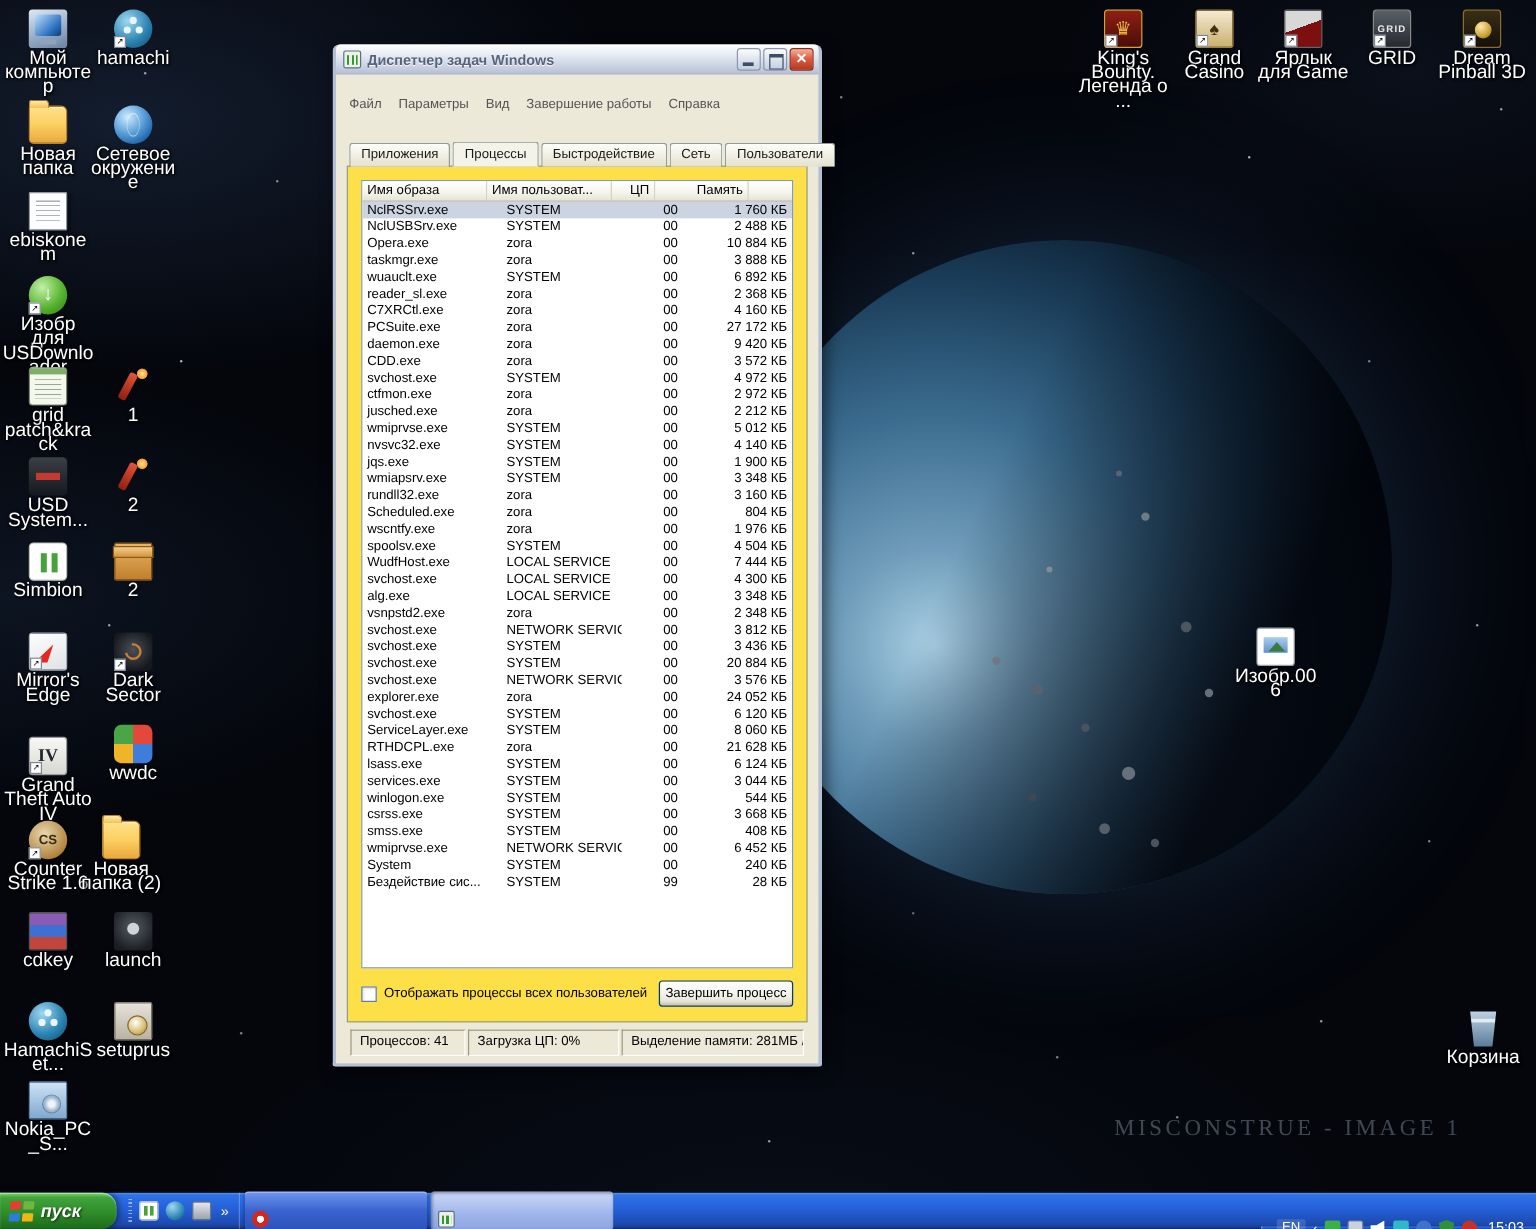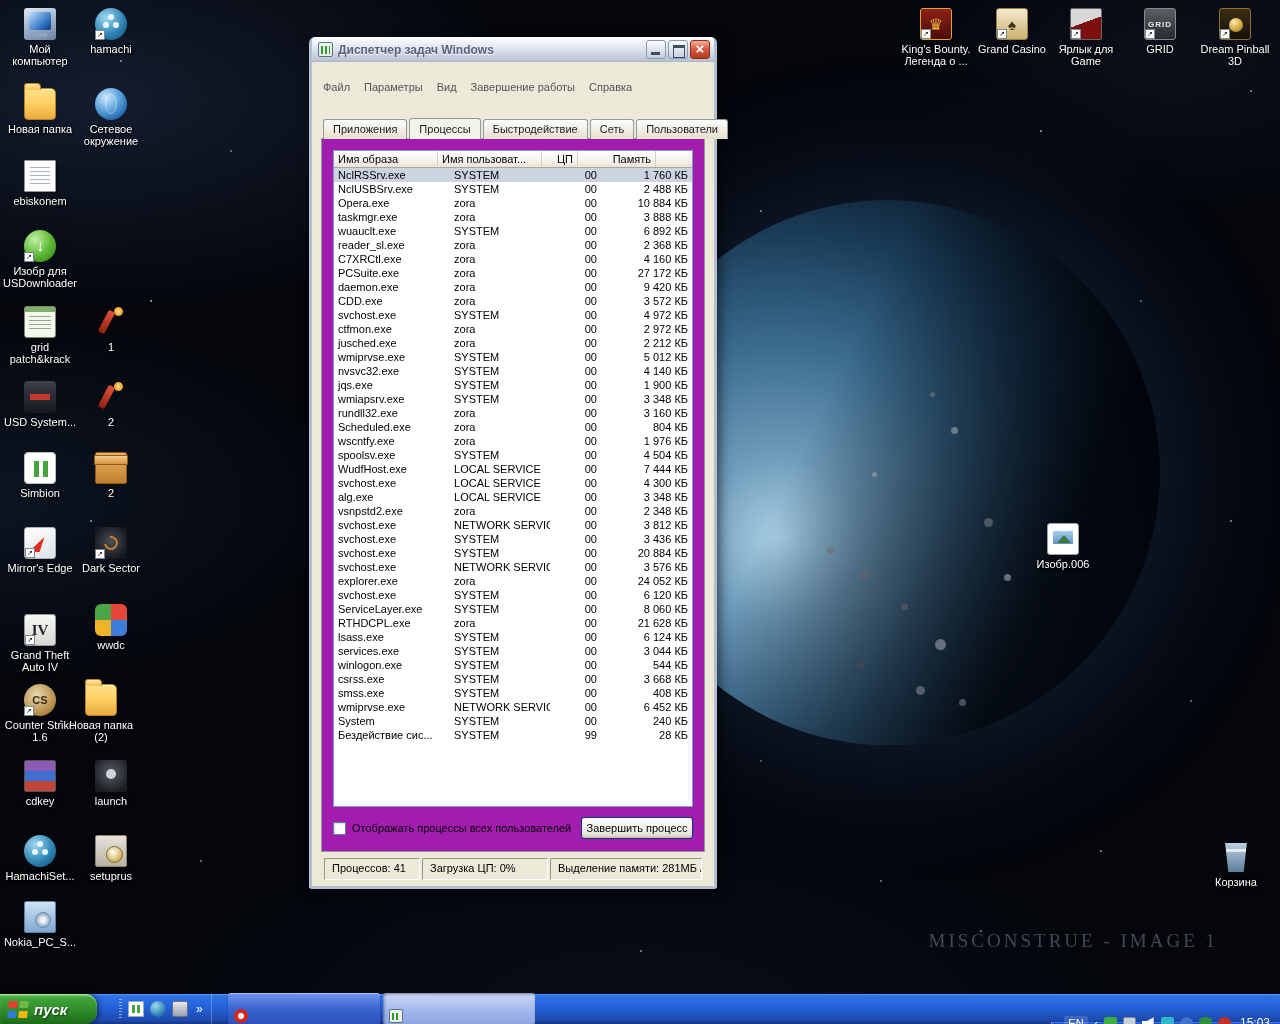--- a/index.html
+++ b/index.html
@@ -35,21 +35,21 @@
     background:linear-gradient(115deg, transparent 38%, rgba(0,0,5,.85) 76%);}
   .asteroids{position:absolute;left:0;top:0;width:5px;height:5px;border-radius:50%;
     box-shadow:828px 548px 0 1px #6f7884,862px 572px 0 2px #596270,902px 604px 0 1px #49525e,
     938px 642px 0 3px #666f7b,858px 662px 0 1px #3f4752,918px 688px 0 2px #565f6b,
     952px 428px 0 1px #707986,930px 392px 0 0 #5a6370,986px 520px 0 2px #4c5560,
     1005px 575px 0 1px #656e7a,872px 472px 0 0 #828b97,960px 700px 0 1px #4a525d;}
   #wallpaper-caption{position:absolute;right:62px;bottom:42px;color:rgba(150,162,178,.42);
     font-family:"Liberation Serif",serif;font-size:19px;letter-spacing:3px;}
   
   .dicon{position:absolute;width:76px;text-align:center;color:#fff;cursor:default;}
-  .dicon .lbl{font-size:11px;line-height:12px;text-shadow:1px 1px 2px #000,0 0 3px #000;word-wrap:break-word;}
+  .dicon .lbl{font-size:16px;line-height:12px;text-shadow:1px 1px 2px #000,0 0 3px #000;word-wrap:break-word;}
   .img{position:relative;width:32px;height:32px;margin:0 auto 3px;border-radius:3px;}
   .sc{position:absolute;left:0;bottom:0;width:10px;height:10px;background:#fff;border:1px solid #7d8693;
     display:flex;align-items:center;justify-content:center;font-size:7px;color:#000;z-index:3;}
   .computer-icon{background:linear-gradient(160deg,#dfe8f2,#93a9c4 60%,#6c82a0);}
   .computer-icon::after{content:"";position:absolute;inset:4px 5px 10px 5px;border-radius:2px;
     background:linear-gradient(135deg,#bfe1ff,#2a6ebc 70%,#123c74);}
   .computer-icon::before{content:"";position:absolute;left:9px;right:9px;bottom:3px;height:4px;background:#8fa3bd;}
   .folder-icon{background:linear-gradient(#ffe08a 0%,#fdd264 45%,#e9a93d);border:1px solid #b9822a;
     border-radius:2px 5px 4px 4px;box-shadow:inset 0 1px 0 #fff3c4;}
   .folder-icon::before{content:"";position:absolute;top:-6px;left:-1px;width:15px;height:6px;
@@ -118,21 +118,21 @@
   .image-icon{background:#fff;border:1px solid #9aa2ad;box-shadow:2px 2px 3px rgba(0,0,0,.4);}
   .image-icon::after{content:"";position:absolute;left:5px;right:5px;top:7px;height:13px;background:linear-gradient(#aacdf0,#5e93c9);}
   .image-icon::before{content:"";position:absolute;left:9px;top:11px;width:0;height:0;z-index:1;
     border-left:7px solid transparent;border-right:7px solid transparent;border-bottom:8px solid #3c7a3c;}
   .recycle-icon{background:linear-gradient(rgba(205,227,244,.95),rgba(110,150,185,.8));
     clip-path:polygon(16% 6%,84% 6%,74% 97%,26% 97%);border-radius:0;}
   .recycle-icon::after{content:"";position:absolute;left:6px;right:6px;top:8px;height:3px;background:rgba(255,255,255,.7);}
   
   #tm-window{position:absolute;left:277px;top:37px;width:408px;height:852px;display:flex;flex-direction:column;
     background:#ece9d8;border:3px solid #b4bfd3;border-top:none;border-radius:6px 6px 3px 3px;
-    box-shadow:3px 4px 12px rgba(0,0,0,.55);margin-left:32px;}
+    box-shadow:3px 4px 12px rgba(0,0,0,.55);}
   .titlebar{height:25px;flex:0 0 25px;display:flex;align-items:center;gap:5px;padding:0 4px 0 6px;
     background:linear-gradient(#ffffff,#e3e8f2 40%,#bcc5d8 92%,#aab4ca);border-radius:4px 4px 0 0;}
   .title-text{flex:1;color:#57637a;font-weight:bold;font-size:12px;text-shadow:0 1px 0 #fff;
     white-space:nowrap;overflow:hidden;}
   .taskmgr-icon{position:relative;width:15px;height:15px;background:#eef0e8;border:1px solid #5a7186;border-radius:2px;}
   .taskmgr-icon::after{content:"";position:absolute;inset:3px 2px 2px 2px;
     background:repeating-linear-gradient(90deg,#2f9a2f 0 2px,transparent 2px 4px);}
   .tb-btn{width:20px;height:19px;margin-left:2px;border-radius:3px;position:relative;
     border:1px solid #8b97ad;background:linear-gradient(#fafcfe,#c3cede);}
   .tb-min::after{content:"";position:absolute;left:4px;bottom:3px;width:9px;height:3px;background:#3e4c66;}
@@ -141,21 +141,21 @@
   .tb-close{border:1px solid #8f2b17;background:linear-gradient(#f6b09a,#dd5e42 45%,#b23a22);}
   .tb-close::after{content:"×";position:absolute;inset:-2px 0 0 0;display:flex;align-items:center;justify-content:center;
     color:#fff;font-weight:bold;font-size:15px;}
   .menubar{flex:0 0 20px;display:flex;align-items:flex-end;padding:17px 4px;color:#555;}
   .menu-item{padding:2px 7px;}
   .tm-body{flex:1;display:flex;flex-direction:column;padding:6px 9px 3px;min-height:0;}
   .tabs{display:flex;padding-left:2px;position:relative;z-index:2;}
   .tab{border:1px solid #919b9c;border-bottom:none;border-radius:3px 3px 0 0;padding:3px 9px 3px;
     background:linear-gradient(#fdfdfa,#e5e1cf);margin-right:2px;color:#1a1a1a;position:relative;top:1px;}
   .tab.active{background:#f4f3ea;padding-top:4px;top:0;font-weight:normal;border-bottom:1px solid #f4f3ea;margin-bottom:-1px;}
-  .tab-page{flex:1;display:flex;flex-direction:column;border:1px solid #919b9c;background:#a21caf;
+  .tab-page{flex:1;display:flex;flex-direction:column;border:1px solid #919b9c;background:#fde047;
     padding:11px;min-height:0;}
   .plist{flex:1;display:flex;flex-direction:column;background:#fff;border:1px solid #7f9db9;overflow:hidden;min-height:0;}
   .phead{display:flex;flex:0 0 17px;border-bottom:1px solid #aca899;background:#ebeadb;}
   .hc{padding:2px 4px;border-right:1px solid #d5d2bf;background:linear-gradient(#ffffff,#f5f4ec 60%,#e6e4d4);
     color:#000;overflow:hidden;white-space:nowrap;}
   .hc0{width:104px;} .hc1{width:104px;} .hc2{width:36px;text-align:right;} .hc3{width:78px;text-align:right;}
   .hc.fill{flex:1;border-right:none;}
   .pbody{flex:1;overflow:hidden;}
   .pr{display:flex;height:14px;align-items:center;gap:16px;}
   .pr.sel{background:#ccd4e2;}
@@ -166,21 +166,21 @@
   .cb-label{margin-left:6px;flex:1;color:#000;}
   .xp-button{width:112px;height:22px;border:1px solid #003c74;border-radius:3px;color:#000;
     background:linear-gradient(#fefefe,#f2f1e8 60%,#dcdacb);box-shadow:inset 0 -2px 2px rgba(160,150,120,.3);
     display:flex;align-items:center;justify-content:center;}
   .statusbar{flex:0 0 22px;display:flex;gap:2px;margin:6px 3px 3px;}
   .sb-panel{border:1px solid;border-color:#9d9883 #fff #fff #9d9883;padding:3px 7px;color:#000;
     white-space:nowrap;overflow:hidden;}
   .sp0{width:96px;} .sp1{width:126px;} .sp2{flex:1;}
   
   #taskbar{position:absolute;left:0;bottom:0;width:1280px;height:30px;display:flex;align-items:stretch;
-    background:linear-gradient(#5398ff 0,#2f71e6 6%,#2460d8 45%,#1d49ad 88%,#15357f 100%);gap:12px;}
+    background:linear-gradient(#5398ff 0,#2f71e6 6%,#2460d8 45%,#1d49ad 88%,#15357f 100%);}
   #start-button{flex:0 0 97px;display:flex;align-items:center;gap:6px;padding:0 14px 0 8px;color:#fff;
     font-weight:bold;font-style:italic;font-size:15px;text-shadow:1px 1px 2px rgba(0,0,0,.6);
     background:linear-gradient(#7ad26b 0,#3fa33a 14%,#2f8d2a 55%,#1d6a1a 100%);
     border-radius:0 12px 12px 0;box-shadow:2px 0 5px rgba(0,0,0,.45), inset 0 1px 1px rgba(255,255,255,.5);}
   .flag{position:relative;width:20px;height:17px;transform:skewX(-6deg);flex:0 0 20px;}
   .flag i{position:absolute;width:9px;height:7px;border-radius:1px;}
   .flag .f1{left:0;top:0;background:#e53e2e;} .flag .f2{right:0;top:0;background:#71b543;}
   .flag .f3{left:0;bottom:0;background:#2e7cd6;} .flag .f4{right:0;bottom:0;background:#f2b612;}
   .ql{display:flex;align-items:center;gap:6px;padding:0 8px 0 10px;border-right:1px solid rgba(255,255,255,.25);}
   .ql-handle{width:3px;height:20px;background:repeating-linear-gradient(rgba(255,255,255,.5) 0 1px,transparent 1px 3px);}

